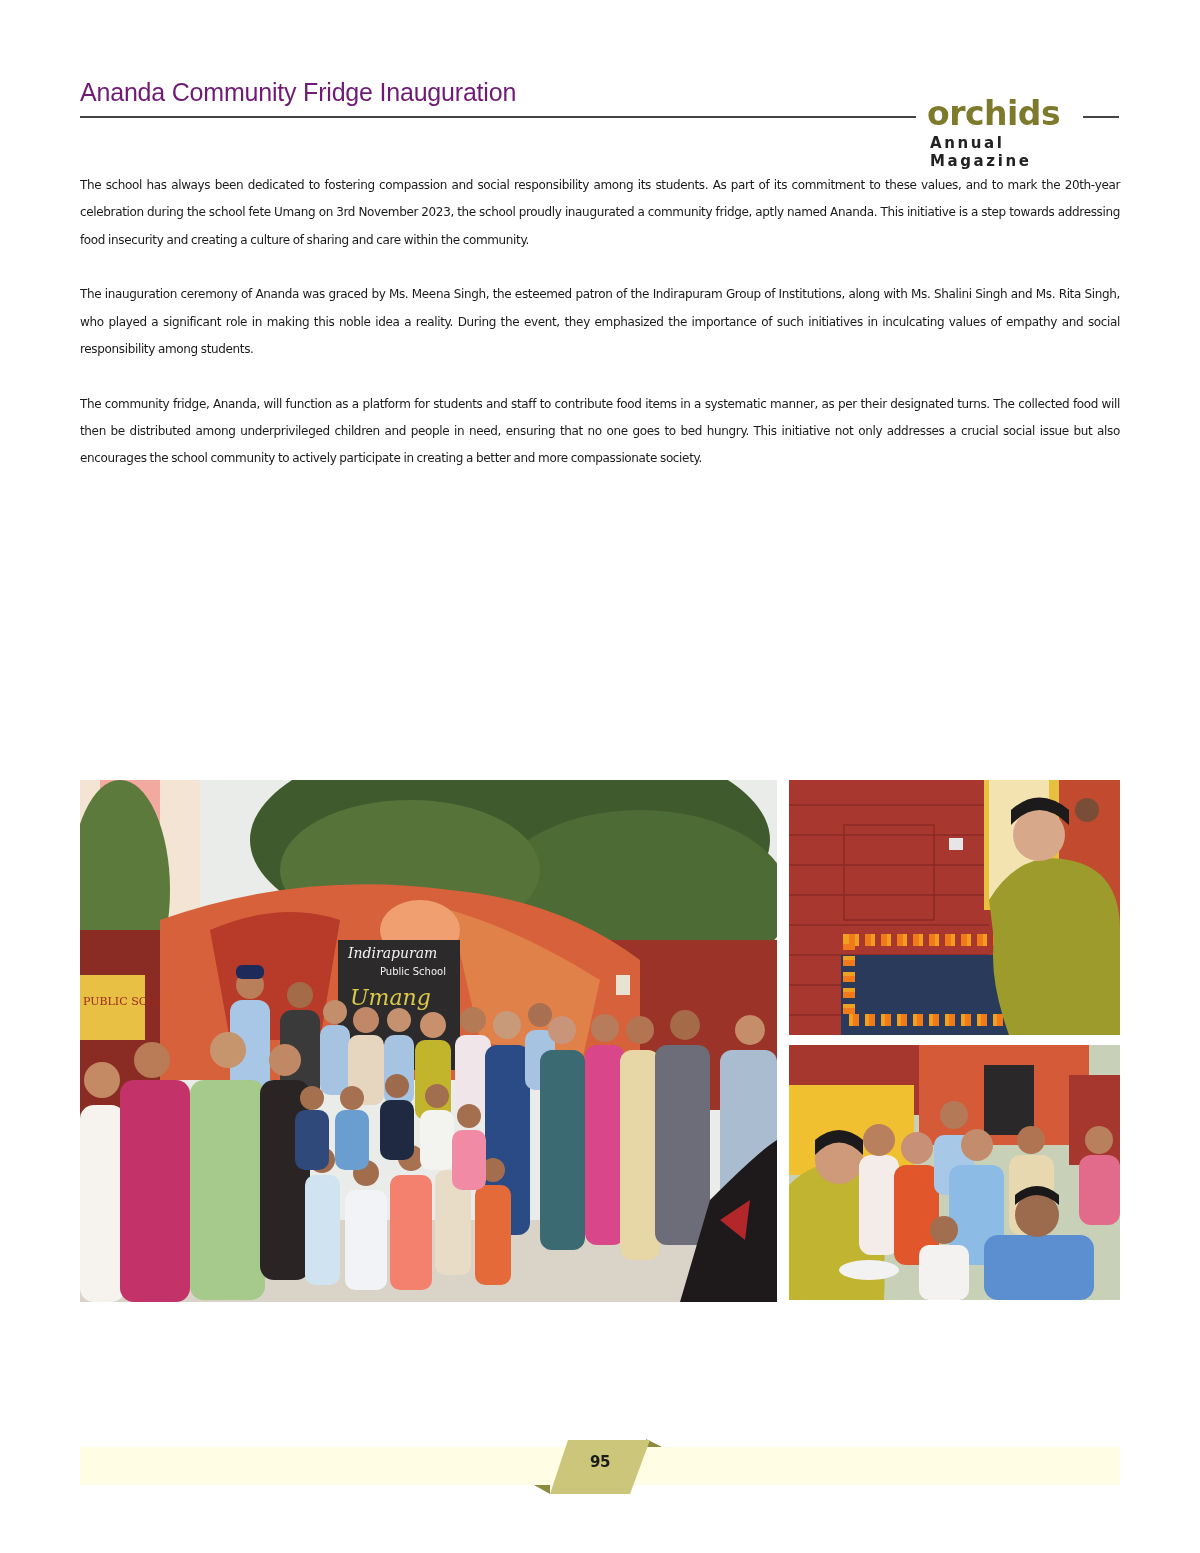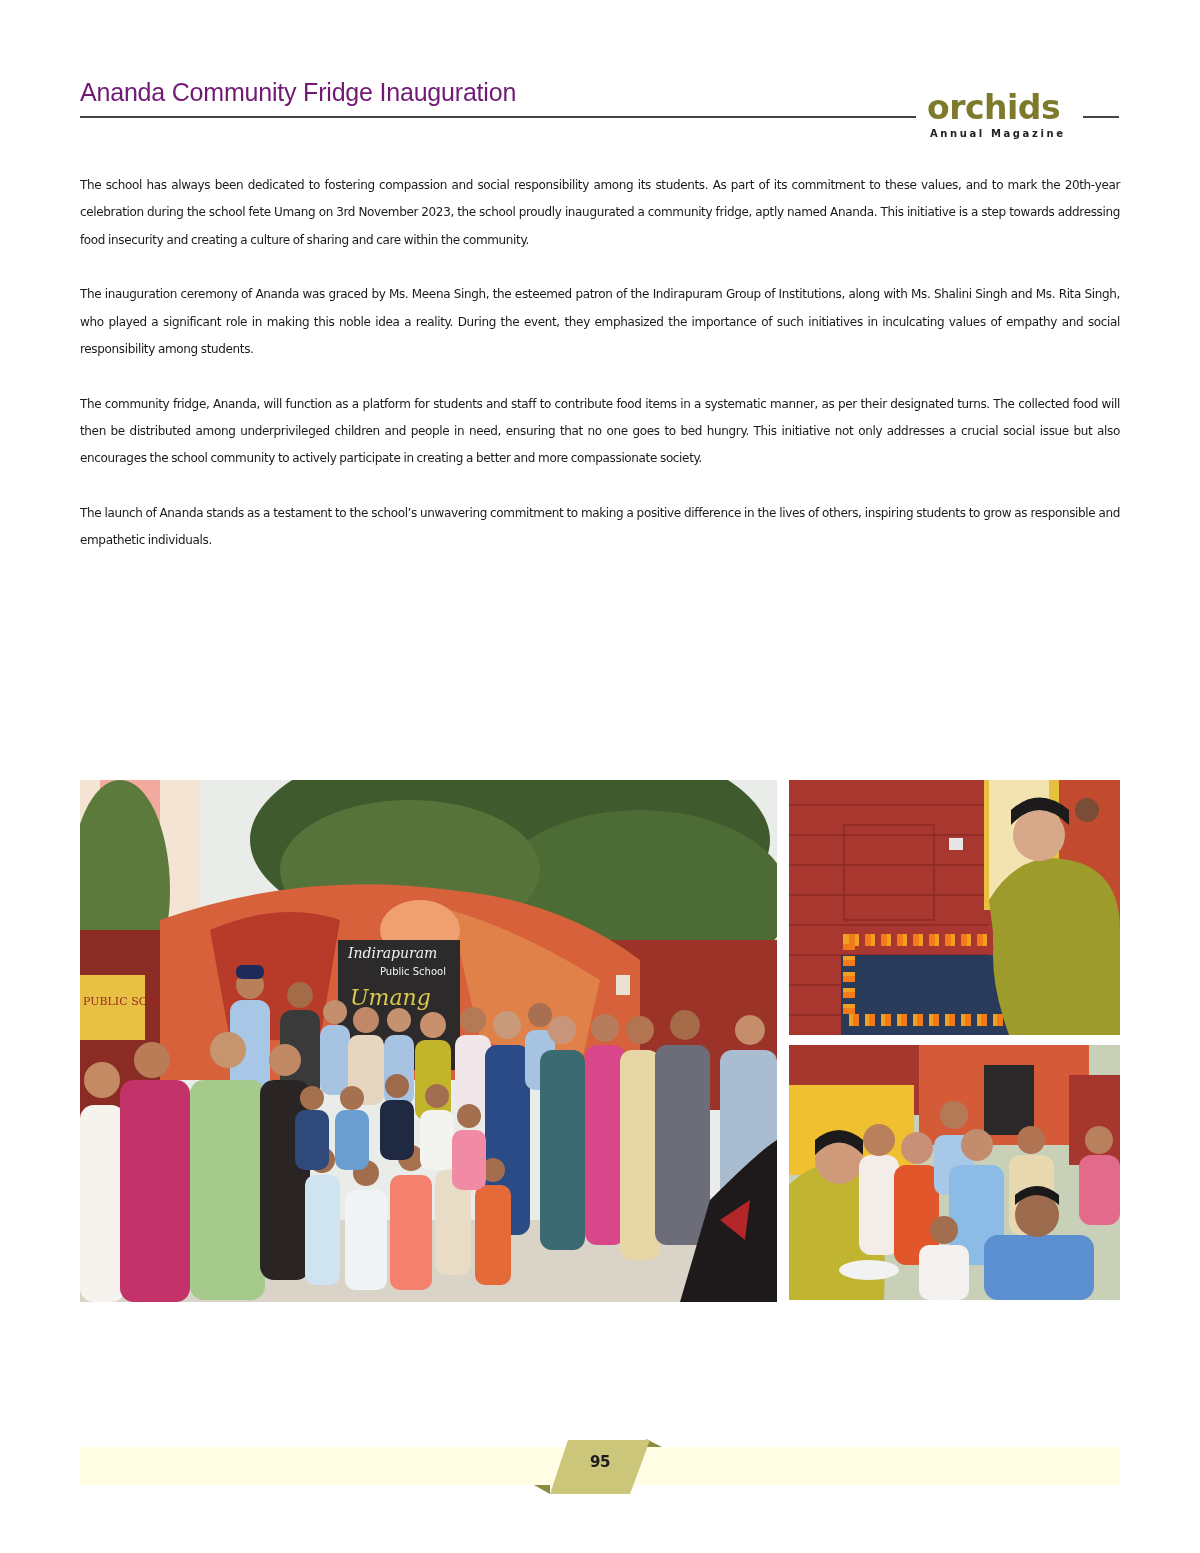--- a/index.html
+++ b/index.html
@@ -9,31 +9,31 @@
     
     .title {
       position: absolute; left: 80px; top: 78px;
       font-family: "Liberation Sans", sans-serif; font-weight: 400;
       font-size: 25px; letter-spacing: -0.2px; color: #701a75;
     }
     .header-rule {
       position: absolute; left: 80px; top: 116px; width: 836px; height: 2px; background: #444;
     }
     .logo {
-      position: absolute; left: 920px; top: 90px; width: 150px; height: 52px;
+      position: absolute; left: 920px; top: 96px; width: 150px; height: 52px;
     }
     .logo-word {
       position: absolute; left: 7px; top: -4px;
       font-family: "DejaVu Sans", sans-serif; font-weight: 700;
       font-size: 33px; letter-spacing: -0.5px; line-height: 44px;
     }
     .logo-sub {
       position: absolute; left: 10px; top: 38px;
       font-family: "DejaVu Sans", sans-serif; font-weight: 700;
-      font-size: 10px; letter-spacing: 2.6px; color: #222;
+      font-size: 15px; letter-spacing: 2.6px; color: #222;
     }
     .logo-rule-right {
       position: absolute; left: 1083px; top: 116px; width: 36px; height: 2px; background: #444;
     }
 
     
     .body {
       position: absolute; left: 80px; top: 172px; width: 1040px;
       font-family: "DejaVu Sans", sans-serif; font-size: 12px; line-height: 27.3px;
       color: #1a1a1a; letter-spacing: -0.35px; word-spacing: -0.5px;
@@ -68,21 +68,20 @@
 <div class="logo">
   <div class="logo-word" style="color:#7d7a2c">orchids</div>
   <div class="logo-sub">Annual Magazine</div>
 </div>
 <div class="logo-rule-right"></div>
 
 <div class="body">
   <p>The school has always been dedicated to fostering compassion and social responsibility among its students. As part of its commitment to these values, and to mark the 20th-year celebration during the school fete Umang on 3rd November 2023, the school proudly inaugurated a community fridge, aptly named Ananda. This initiative is a step towards addressing food insecurity and creating a culture of sharing and care within the community.</p>
   <p>The inauguration ceremony of Ananda was graced by Ms. Meena Singh, the esteemed patron of the Indirapuram Group of Institutions, along with Ms. Shalini Singh and Ms. Rita Singh, who played a significant role in making this noble idea a reality. During the event, they emphasized the importance of such initiatives in inculcating values of empathy and social responsibility among students.</p>
   <p>The community fridge, Ananda, will function as a platform for students and staff to contribute food items in a systematic manner, as per their designated turns. The collected food will then be distributed among underprivileged children and people in need, ensuring that no one goes to bed hungry. This initiative not only addresses a crucial social issue but also encourages the school community to actively participate in creating a better and more compassionate society.</p>
-  <p>The launch of Ananda stands as a testament to the school’s unwavering commitment to making a positive difference in the lives of others, inspiring students to grow as responsible and empathetic individuals.</p>
 </div>
 
 <div class="photo photo-main">
   <svg viewBox="0 0 697 522" preserveAspectRatio="none">
     <rect width="697" height="522" fill="#e9ece8"></rect>
 
     <rect x="0" y="0" width="120" height="200" fill="#f4e4d4"></rect>
     <rect x="20" y="0" width="60" height="200" fill="#f1a9a0"></rect>
 
     <ellipse cx="430" cy="60" rx="260" ry="110" fill="#3f5a2c"></ellipse>

